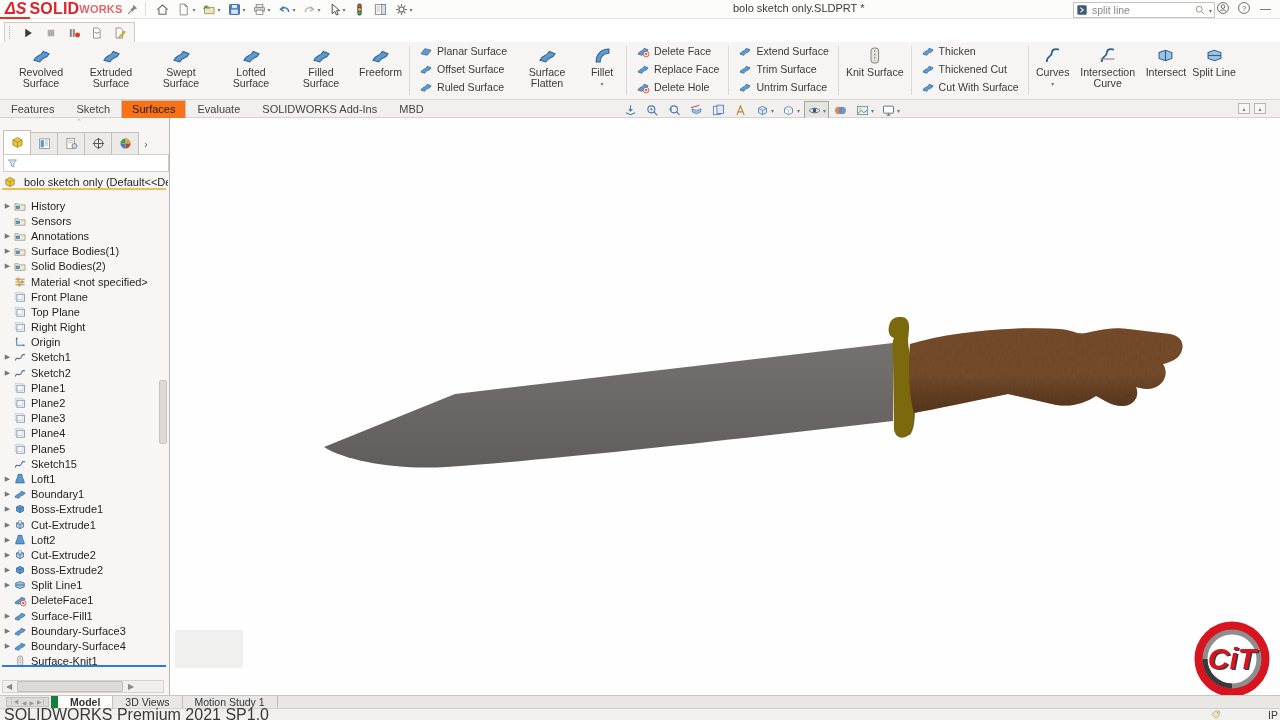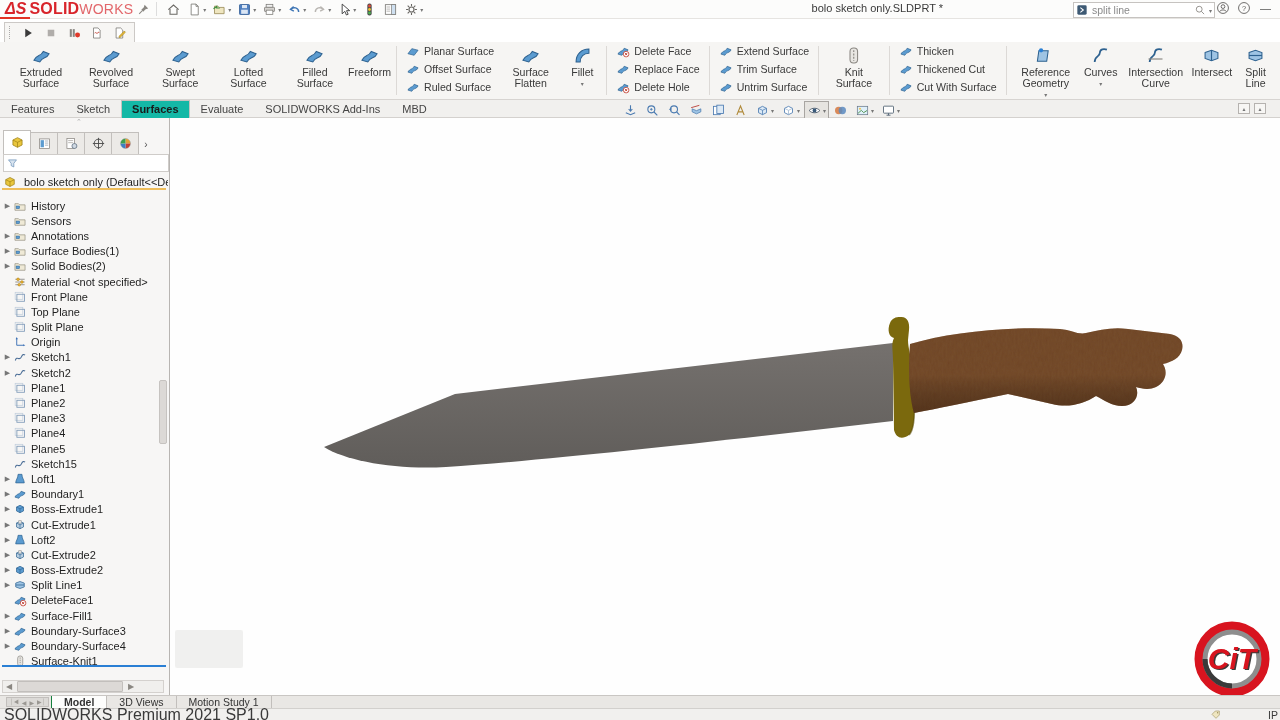--- a/index.html
+++ b/index.html
@@ -6,28 +6,28 @@
   body{width:1280px;height:720px;overflow:hidden;position:relative;background:#fff;
        font-family:"Liberation Sans",sans-serif;font-size:11px;color:#222;-webkit-font-smoothing:antialiased}
   .abs{position:absolute}
   .ico{display:inline-flex;align-items:center;justify-content:center;line-height:0}
   .caret{font-size:6px;color:#777;margin-left:1px}
   
   #menubar{left:0;top:0;width:1280px;height:18px;background:#fcfcfb;border-bottom:1px solid #e6e4e1;display:flex;align-items:center}
   #brand{display:flex;align-items:center;margin-left:5px;white-space:nowrap}
   #brand .mark{color:#d8242a;font-style:italic;font-weight:bold;font-size:16px;margin-right:3px}
   #brand .b1{color:#d8242a;font-weight:bold;font-size:16px;letter-spacing:.2px}
-  #brand .b2{color:#e2666a;font-weight:normal;font-size:14px;letter-spacing:.2px}
+  #brand .b2{color:#e2666a;font-weight:bold;font-size:11px;letter-spacing:.2px}
   #menus{display:flex;margin-left:14px}
   .menu{padding:2px 8px;color:#333;cursor:default}
   #pinbtn{margin-left:4px}
   #qasep{width:1px;height:14px;background:#ddd;margin:0 6px}
   #qa{display:flex;align-items:center}
   .qab{display:flex;align-items:center;padding:0 3px;height:16px}
-  #title{left:733px;top:2px;width:210px;text-align:right;color:#3a3a3a}
+  #title{left:733px;top:2px;width:210px;text-align:left;color:#3a3a3a}
   #searchbox{left:1073px;top:2px;width:136px;height:14px;border:1px solid #c6c3c0;background:#fff;display:flex;align-items:center;gap:2px;padding:0 2px}
   #searchbox input{border:none;outline:none;flex:1;font-size:10.5px;color:#8a8a8a;font-family:"Liberation Sans",sans-serif;background:transparent;min-width:0}
   #topright{left:1216px;top:1px;display:flex;align-items:center;gap:7px}
   #minbtn{color:#555;font-size:11px;margin-left:2px}
   #redstrip{left:0;top:17px;width:30px;height:2px;background:#e23325}
   
   #macrobar{left:4px;top:22px;height:19px;border:1px solid #ccc9c6;background:#f7f6f4;display:flex;align-items:center;padding:0 4px;gap:3px}
   #macrobar .grip{width:3px;height:13px;border-left:1px dotted #aaa;margin-right:2px}
   
   #ribbon{left:0;top:42px;width:1280px;height:58px;background:#f6f5f3;border-bottom:1px solid #d7d4d1;display:flex;align-items:stretch;padding-left:4px;box-sizing:border-box}
@@ -35,21 +35,21 @@
   .rdiv{width:1px;background:#dcd9d6;margin:4px 2px}
   .rbL{display:flex;flex-direction:column;align-items:center;min-width:34px;max-width:64px;padding:3px 3px 0;text-align:center;font-size:10.6px;line-height:11px;color:#3a3a3a;cursor:default}
   .rbL .lbl{margin-top:1px}
   .rbL .caret{margin:1px 0 0}
   .stackcol{display:flex;flex-direction:column;justify-content:center}
   .rbS{display:flex;align-items:center;gap:4px;height:18px;padding:0 5px;font-size:10.6px;color:#3a3a3a;white-space:nowrap;cursor:default}
   
   #tabrow{left:0;top:100px;width:1280px;height:18px;background:#f1f0ee;border-bottom:1px solid #d4d1ce;box-sizing:border-box}
   #rtabs{position:absolute;left:0;top:0;display:flex;height:17px}
   .rtab{padding:2px 10px 0;border:1px solid transparent;color:#444;height:15px;cursor:default}
-  .rtab.active{background:#14b8a6;border-color:#c6c3c0;border-bottom-color:#fff;font-weight:bold;color:#1a1a1a}
+  .rtab.active{background:#f97316;border-color:#c6c3c0;border-bottom-color:#fff;font-weight:normal;color:#1a1a1a}
   #headsup{position:absolute;left:620px;top:1px;display:flex;align-items:center;gap:1px}
   .hub{display:flex;align-items:center;padding:0 2px;height:16px;border:1px solid transparent;cursor:default}
   .hub.active{background:#e6e4e0;border-color:#a8a5a1}
   #collapsebtns{position:absolute;right:14px;top:3px;display:flex;gap:4px}
   .colb{width:10px;height:9px;border:1px solid #b5b2af;background:#f7f6f4;font-size:5px;color:#777;display:flex;align-items:center;justify-content:center}
   
   #leftpanel{left:0;top:118px;width:170px;height:577px;background:#f7f6f5;border-right:1px solid #b8b5b2;box-sizing:border-box}
   #paneltopchev{position:absolute;left:76px;top:0;color:#aaa;font-size:7px}
   #mgrtabs{position:absolute;left:3px;top:12px;display:flex;align-items:flex-end}
   .mtab{width:26px;height:21px;border:1px solid #c2bfbc;border-left:none;background:#eceae7;display:flex;align-items:center;justify-content:center}
@@ -71,21 +71,21 @@
   .harrow{width:12px;text-align:center;font-size:8px;color:#8a8782}
   #hthumb{height:9px;background:#dcd9d6;border:1px solid #c2bfbc;border-radius:1px;flex:1;margin:0 2px;max-width:104px}
   
   #viewport{left:170px;top:118px;width:1110px;height:577px;background:#fefefe;overflow:hidden}
   #graypatch{position:absolute;left:5px;top:512px;width:68px;height:38px;background:#ececeb;border-radius:2px;opacity:.8}
   
   #bottombar{left:0;top:695px;width:1280px;height:13px;background:#e9e7e4;border-top:1px solid #c9c6c3;display:flex;align-items:stretch;box-sizing:border-box}
   #navcluster{display:flex;align-items:center;background:#dcdad7;border:1px solid #c2bfbc;margin:1px 2px 1px 6px;padding:0 3px;gap:3px}
   .navb{font-size:6px;color:#9a9792}
   .dtab{padding:0 12px;display:flex;align-items:center;border-right:1px solid #c2bfbc;color:#333;cursor:default;font-size:10.5px}
-  .dtab.active{background:#fdfdfc;font-weight:bold;border-left:1px solid #15803d}
+  .dtab.active{background:#fdfdfc;font-weight:bold;border-left:7px solid #15803d}
   
   #statusbar{left:0;top:708px;width:1280px;height:12px;background:#f1f0ee;border-top:1px solid #d2d0cd;display:flex;align-items:center;box-sizing:border-box}
   #statustext{margin-left:4px;color:#3a3a3a;font-size:16px}
   #statusright{position:absolute;right:0;display:flex;align-items:flex-start;gap:46px}
   #unitlabel{color:#3a3a3a;font-size:10.5px;width:12px;overflow:hidden}
 </style>
 </head>
 <body>
 
 <div id="menubar" class="abs">
@@ -283,29 +283,29 @@
   </div>
 
 <div id="ribbon" class="abs">
     <div class="rgroup">
       <div class="rbL">
         <span class="ico">
           <svg width="21" height="21" viewBox="0 0 18 18">
             <path d="M2.5 13 C5.5 7.5 8 10.5 10.5 5.5 L15.5 7.5 C13 12.5 10.5 9.5 7.5 14.5 Z" fill="#5b9bd0" stroke="#2d618f" stroke-width="0.9"></path>
           </svg>
         </span>
+        <div class="lbl">Revolved Surface</div>
+      </div>
+      <div class="rbL">
+        <span class="ico">
+          <svg width="21" height="21" viewBox="0 0 18 18">
+            <path d="M2.5 13 C5.5 7.5 8 10.5 10.5 5.5 L15.5 7.5 C13 12.5 10.5 9.5 7.5 14.5 Z" fill="#5b9bd0" stroke="#2d618f" stroke-width="0.9"></path>
+          </svg>
+        </span>
         <div class="lbl">Extruded Surface</div>
-      </div>
-      <div class="rbL">
-        <span class="ico">
-          <svg width="21" height="21" viewBox="0 0 18 18">
-            <path d="M2.5 13 C5.5 7.5 8 10.5 10.5 5.5 L15.5 7.5 C13 12.5 10.5 9.5 7.5 14.5 Z" fill="#5b9bd0" stroke="#2d618f" stroke-width="0.9"></path>
-          </svg>
-        </span>
-        <div class="lbl">Revolved Surface</div>
       </div>
       <div class="rbL">
         <span class="ico">
           <svg width="21" height="21" viewBox="0 0 18 18">
             <path d="M2.5 13 C5.5 7.5 8 10.5 10.5 5.5 L15.5 7.5 C13 12.5 10.5 9.5 7.5 14.5 Z" fill="#5b9bd0" stroke="#2d618f" stroke-width="0.9"></path>
           </svg>
         </span>
         <div class="lbl">Swept Surface</div>
       </div>
       <div class="rbL">
@@ -477,30 +477,20 @@
             <svg width="14" height="14" viewBox="0 0 18 18">
               <path d="M2.5 13 C5.5 7.5 8 10.5 10.5 5.5 L15.5 7.5 C13 12.5 10.5 9.5 7.5 14.5 Z" fill="#5b9bd0" stroke="#2d618f" stroke-width="0.9"></path>
             </svg>
           </span>
           <span>Cut With Surface</span>
         </div>
       </div>
     </div>
     <div class="rdiv"></div>
     <div class="rgroup">
-      <div class="rbL">
-        <span class="ico">
-          <svg width="21" height="21" viewBox="0 0 18 18">
-            <rect x="4" y="5" width="8" height="9" transform="skewX(-8)" fill="#9ec4e4" stroke="#2d618f" stroke-width="0.9"></rect>
-            <circle cx="5.2" cy="4.6" r="1.8" fill="#2a7fd4"></circle>
-          </svg>
-        </span>
-        <div class="lbl">Reference Geometry</div>
-        <div class="caret">▾</div>
-      </div>
       <div class="rbL">
         <span class="ico">
           <svg width="21" height="21" viewBox="0 0 18 18">
             <path d="M4 14.5 C4 9 8.5 10.5 8.5 6.5 C8.5 3.5 12 3 14.5 4" fill="none" stroke="#2d618f" stroke-width="1.5"></path>
           </svg>
         </span>
         <div class="lbl">Curves</div>
         <div class="caret">▾</div>
       </div>
       <div class="rbL">
@@ -822,21 +812,21 @@
       <div class="trow">
         <span class="texp"></span>
         <span class="tico">
           <span class="ico">
             <svg width="14" height="14" viewBox="0 0 18 18">
               <rect x="2.8" y="3" width="9.8" height="9" fill="none" stroke="#c3cfdd" stroke-width="1"></rect>
               <rect x="5" y="5.5" width="9.8" height="9" fill="none" stroke="#7e99b8" stroke-width="1.1"></rect>
             </svg>
           </span>
         </span>
-        <span class="tlbl">Split Plane</span>
+        <span class="tlbl">Right Right</span>
       </div>
       <div class="trow">
         <span class="texp"></span>
         <span class="tico">
           <span class="ico">
             <svg width="14" height="14" viewBox="0 0 18 18">
               <path d="M4.8 4 V13.2 H14" fill="none" stroke="#3a6fb5" stroke-width="1.2"></path>
               <path d="M3.4 5.5 L4.8 2.5 L6.2 5.5 Z" fill="#3a6fb5"></path>
               <path d="M13.2 11.8 L15.8 13.2 L13.2 14.6 Z" fill="#3a6fb5"></path>
             </svg>

